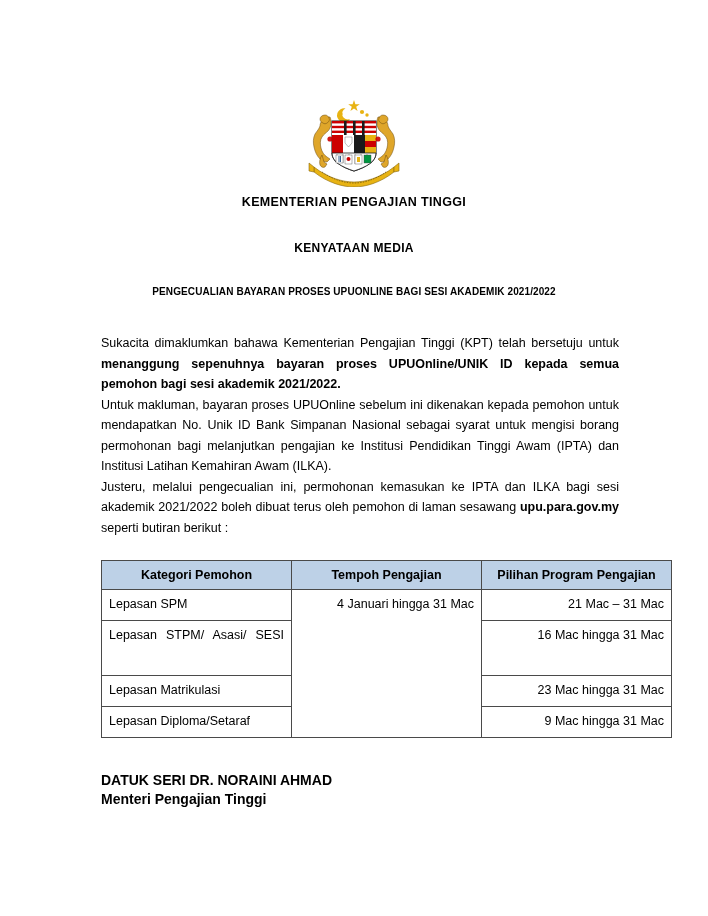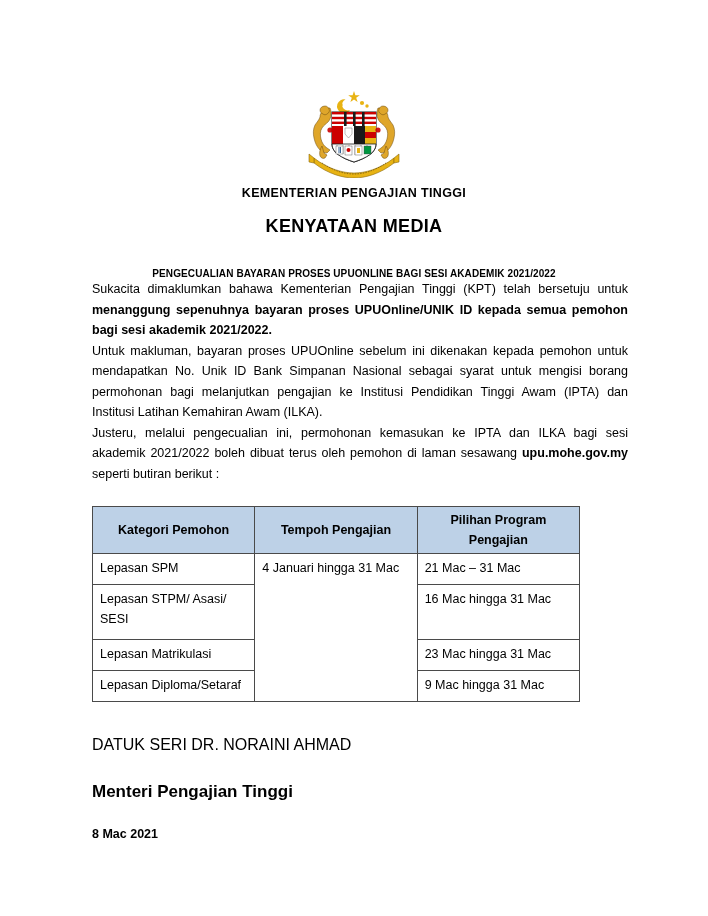--- a/index.html
+++ b/index.html
@@ -12,21 +12,21 @@
     height: 916px;
     font-family: "Liberation Sans", sans-serif;
     color: #000000;
     position: relative;
     overflow: hidden;
   }
   .page {
     width: 708px;
     height: 916px;
     box-sizing: border-box;
-    padding: 8px;
+    padding: 17px;
     background: #ffffff;
     position: relative;
   }
 
   
   .emblem-wrap {
     width: 100%;
     display: flex;
     justify-content: center;
     padding-top: 78px;
@@ -39,88 +39,89 @@
 
   
   .heading-block { text-align: center; }
   .h-ministry {
     font-size: 12.5px;
     font-weight: bold;
     letter-spacing: 0.35px;
     margin-top: 8px;
   }
   .h-media {
-    font-size: 18px;
+    font-size: 12px;
     font-weight: bold;
     letter-spacing: 0.35px;
-    margin-top: 16px;
+    margin-top: 32px;
   }
   .h-title {
     font-size: 10px;
     font-weight: bold;
     letter-spacing: 0.1px;
     margin-top: 31px;
   }
 
   
   .body-wrap {
     padding: 0 72px 0 84px;
+    margin-top: 36px;
   }
   p.para {
     font-size: 12.5px;
     line-height: 20.5px;
     text-align: justify;
     margin: 0;
   }
   .p1 { margin-top: 42px; }
   .p2 { margin-top: 21px; }
   .p3 { margin-top: 21px; }
   .p4 { margin-top: 24px; }
   b { font-weight: bold; }
 
   
   .tbl-wrap {
     padding: 0 53px 0 84px;
     margin-top: 22px;
   }
   table.info {
     border-collapse: collapse;
-    width: 488px;
+    width: 571px;
     table-layout: fixed;
   }
   table.info td, table.info th {
     border: 1px solid #4a4a4a;
     font-size: 12.5px;
     padding: 4px 7px;
     vertical-align: top;
     line-height: 20px;
     font-weight: normal;
-    text-align: left;
+    text-align: right;
   }
   table.info thead th {
     background: #bdd1e7;
     font-weight: bold;
     text-align: center;
     height: 22px;
     padding: 3px 4px;
     vertical-align: middle;
   }
   td.c1 { width: 183px; text-align: justify; text-align-last: justify; }
   td.c1.nojust { text-align: left; text-align-last: left; margin-left: 40px; }
   td.c2 { width: 187px; text-align: center; vertical-align: middle; }
   td.c3 { width: 199px; }
   .row-spm td.c1, .row-spm td.c3 { height: 22px; }
   .row-stpm td.c1, .row-stpm td.c3 { height: 46px; }
   .row-mat td.c1, .row-mat td.c3 { height: 22px; }
   .row-dip td.c1, .row-dip td.c3 { height: 22px; }
 
   
   .sig-wrap { padding: 0 72px 0 84px; margin-top: 33px; }
-  .sig-name { font-size: 16px; font-weight: normal; line-height: 19px; }
-  .sig-role { font-size: 17px; font-weight: bold; line-height: 19px; margin-top: 28px; }
+  .sig-name { font-size: 14px; font-weight: bold; line-height: 19px; }
+  .sig-role { font-size: 14px; font-weight: bold; line-height: 19px; }
   .sig-date { font-size: 12.5px; font-weight: bold; margin-top: 26px; }
 </style>
 </head>
 <body>
 
 <div class="page">
 
   <div class="emblem-wrap">
     <svg class="emblem" viewBox="0 0 112 92">
 
@@ -198,21 +199,21 @@
 
   <div class="heading-block">
     <div class="h-ministry">KEMENTERIAN PENGAJIAN TINGGI</div>
     <div class="h-media">KENYATAAN MEDIA</div>
     <div class="h-title">PENGECUALIAN BAYARAN PROSES UPUONLINE BAGI SESI AKADEMIK 2021/2022</div>
   </div>
 
   <div class="body-wrap">
     <p class="para p1"><span>Sukacita dimaklumkan bahawa Kementerian Pengajian Tinggi (KPT) telah bersetuju untuk </span><b>menanggung sepenuhnya bayaran proses UPUOnline/UNIK ID kepada semua pemohon bagi sesi akademik 2021/2022.</b></p>
     <p class="para p2">Untuk makluman, bayaran proses UPUOnline sebelum ini dikenakan kepada pemohon untuk mendapatkan No. Unik ID Bank Simpanan Nasional sebagai syarat untuk mengisi borang permohonan bagi melanjutkan pengajian ke Institusi Pendidikan Tinggi Awam (IPTA) dan Institusi Latihan Kemahiran Awam (ILKA).</p>
-    <p class="para p3"><span>Justeru,  melalui pengecualian ini, permohonan kemasukan ke IPTA dan ILKA bagi sesi akademik 2021/2022 boleh dibuat terus oleh pemohon di laman sesawang </span><b>upu.mohe.gov.my</b><span> seperti butiran berikut :</span></p>
+    <p class="para p3"><span>Justeru,  melalui pengecualian ini, permohonan kemasukan ke IPTA dan ILKA bagi sesi akademik 2021/2022 boleh dibuat terus oleh pemohon di laman sesawang </span><b>upu.para.gov.my</b><span> seperti butiran berikut :</span></p>
   </div>
 
   <div class="tbl-wrap">
     <table class="info">
       <thead>
         <tr>
           <th>Kategori Pemohon</th>
           <th>Tempoh Pengajian</th>
           <th>Pilihan Program Pengajian</th>
         </tr>
@@ -236,16 +237,15 @@
           <td class="c3">9 Mac hingga 31 Mac</td>
         </tr>
       </tbody>
     </table>
   </div>
 
 
   <div class="sig-wrap">
     <div class="sig-name">DATUK SERI DR. NORAINI AHMAD</div>
     <div class="sig-role">Menteri Pengajian Tinggi</div>
-    <div class="sig-date">8 Mac 2021</div>
   </div>
 
 </div>
 
 </body></html>

